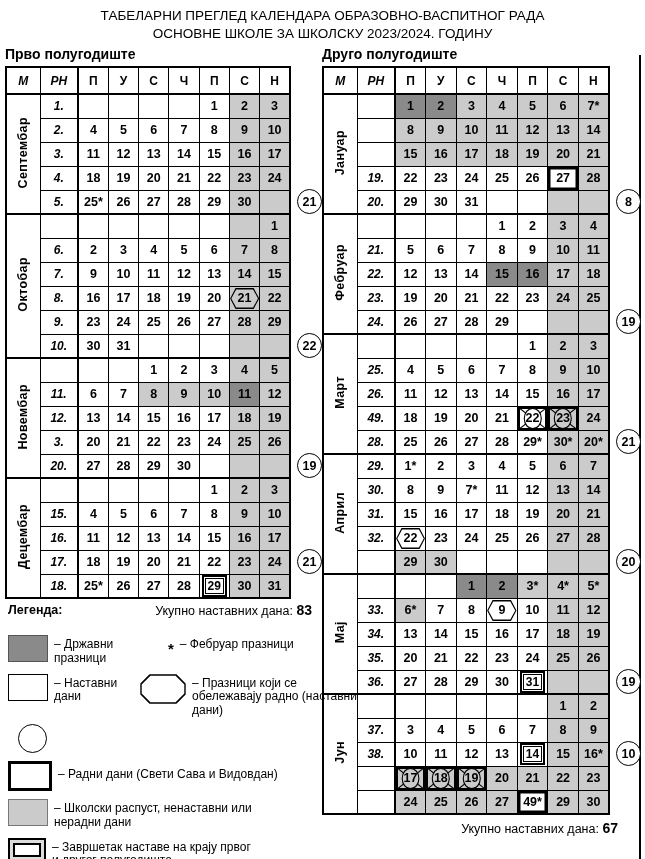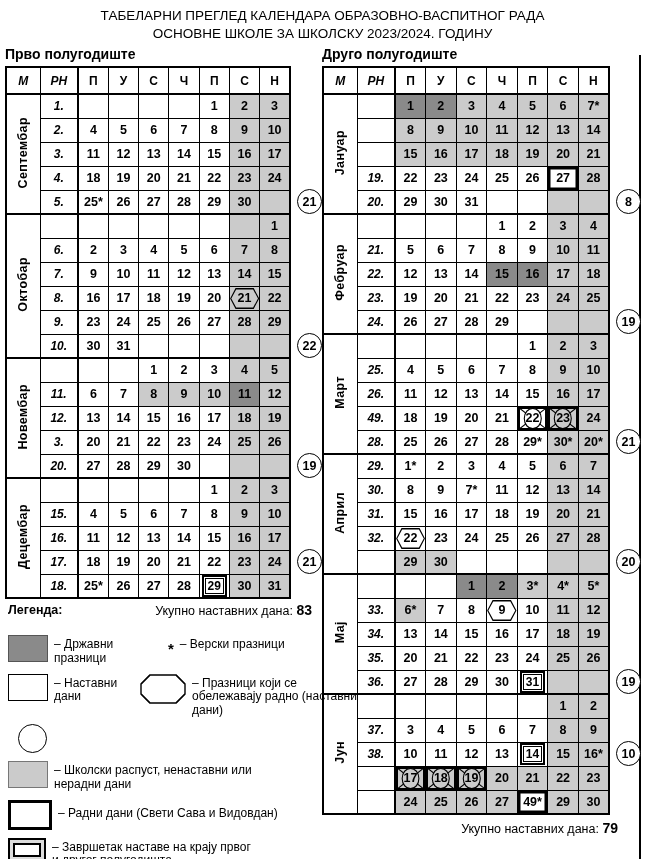--- a/index.html
+++ b/index.html
@@ -666,35 +666,35 @@
     <div class="circle" style="top: 675px;">10</div>
   </div>
 
 <div class="total" style="left:5px;top:602px;width:307px">
   <span>Укупно наставних дана:</span>
   <b>83</b>
 </div>
 
 <div class="total" style="left:322px;top:820px;width:296px">
   <span>Укупно наставних дана:</span>
-  <b>79</b>
+  <b>67</b>
 </div>
 
 <div class="pageline"></div>
 
 <div class="legend">
   <div class="lhead">Легенда:</div>
   <div class="lgrid">
     <div class="litem">
       <span class="sw dark"></span>
       <span class="ltext w66">– Државни празници</span>
     </div>
     <div class="litem">
       <span class="ast">*</span>
-      <span class="ltext">– Верски празници</span>
+      <span class="ltext">– Фебруар празници</span>
     </div>
     <div class="litem">
       <span class="sw white"></span>
       <span class="ltext w66">– Наставни дани</span>
     </div>
     <div class="litem">
       <span class="sw oct">
         <svg width="46" height="30" viewBox="0 0 46 30">
             <polygon points="10,1 36,1 45,10 45,20 36,29 10,29 1,20 1,10" fill="#fff" stroke="#000" stroke-width="1.4"></polygon>
             <line x1="1" y1="10" x2="10" y2="1" stroke="#000" stroke-width="1.2"></line>
@@ -703,26 +703,26 @@
             <line x1="10" y1="29" x2="1" y2="20" stroke="#000" stroke-width="1.2"></line>
           </svg>
       </span>
       <span class="ltext w160">– Празници који се обележавају радно (наставни дани)</span>
     </div>
   </div>
   <div class="litem">
     <span class="sw circ"></span>
   </div>
   <div class="litem">
+    <span class="sw thickbox"></span>
+    <span class="ltext" style="padding-top:7px">– Радни дани (Свети Сава и Видовдан)</span>
+  </div>
+  <div class="litem">
     <span class="sw gray"></span>
     <span class="ltext" style="width:200px">– Школски распуст, ненаставни или нерадни дани</span>
-  </div>
-  <div class="litem">
-    <span class="sw thickbox"></span>
-    <span class="ltext" style="padding-top:7px">– Радни дани (Свети Сава и Видовдан)</span>
   </div>
   <div class="litem">
     <span class="dboxicon">
         <i></i>
       </span>
     <span class="ltext" style="width:200px">– Завршетак наставе на крају првог и другог полугодишта</span>
   </div>
 
 </div>
 

